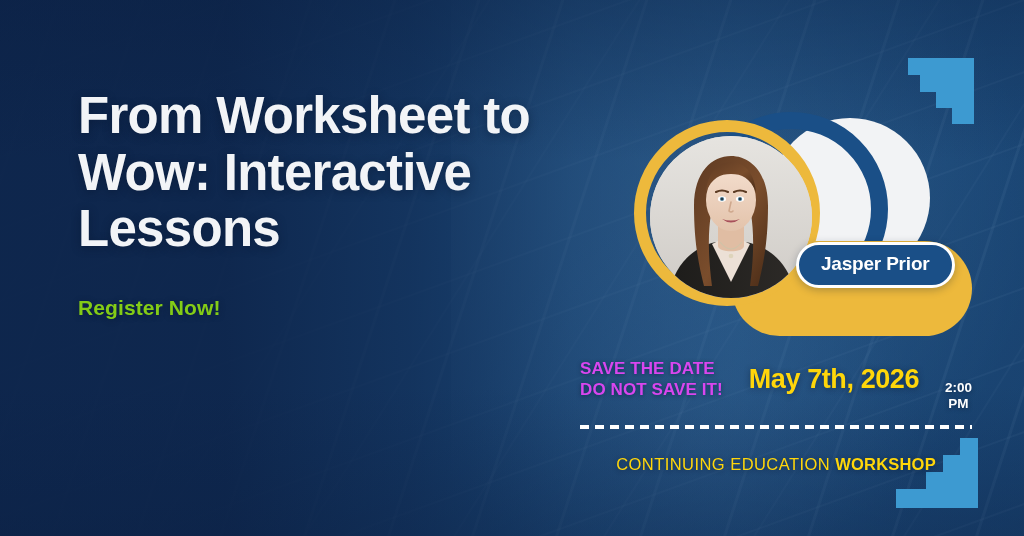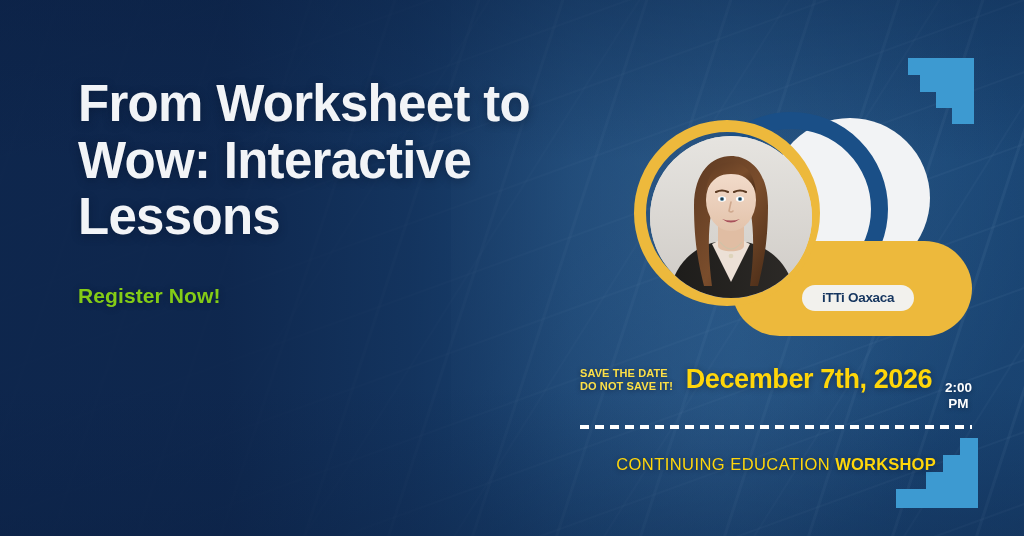--- a/index.html
+++ b/index.html
@@ -56,21 +56,21 @@
     background:linear-gradient(180deg, rgba(10,30,64,.35) 0%, rgba(10,30,64,0) 30%,
                rgba(10,30,64,0) 72%, rgba(10,30,64,.30) 100%);
   }
 
   
   .stair { position:absolute; }
   .stair-tr { top:58px; right:50px; }
   .stair-br { bottom:24px; right:46px; }
 
   
-  .copy { position:absolute; left:78px; top:76px; width:540px; }
+  .copy { position:absolute; left:78px; top:88px; width:540px; }
 
   .headline {
     font-size:51px; line-height:1.11; font-weight:700;
     color:#f2f4f7; letter-spacing:-.7px;
     text-shadow:0 2px 10px rgba(6,20,45,.45);
   }
 
   .subcopy {
     margin-top:45px;
     font-size:19.5px; line-height:1.66; font-weight:400;
@@ -131,22 +131,22 @@
     background:#f2f1ed; border-radius:18px;
     color:#15355f; font-size:13.5px; font-weight:700;
     letter-spacing:-.3px; white-space:nowrap;
   }
 
   
   .datestrip { position:absolute; left:580px; top:348px; width:392px; }
   .daterow { display:flex; align-items:center; }
 
   .savedate {
-    font-size:11px; font-weight:700; line-height:1.22;
-    color:#fde047; letter-spacing:.1px; white-space:nowrap;
+    font-size:17px; font-weight:700; line-height:1.22;
+    color:#d946ef; letter-spacing:.1px; white-space:nowrap;
     text-shadow:0 1px 4px rgba(6,20,45,.5);
   }
   .eventdate {
     flex:1; text-align:center;
     font-size:27px; font-weight:700; color:#FFD60A;
     letter-spacing:-.4px; white-space:nowrap;
     text-shadow:0 1px 6px rgba(6,20,45,.45);
   }
   .eventtime {
     font-size:13.5px; font-weight:700; line-height:1.18;
@@ -297,30 +297,30 @@
 
         <path d="M81 66 L79 75 Q81 77 83 75" stroke="#cfa88d" stroke-width="1.6" fill="none" stroke-linecap="round"></path>
 
         <path d="M72 83 Q81 90 90 83 Q81 86 72 83 Z" fill="#a8505a"></path>
 
         <path d="M70 106 Q81 120 92 106" stroke="#cfc3a8" stroke-width="1.2" fill="none"></path>
         <circle cx="81" cy="120" r="2.3" fill="#ded4bb"></circle>
       </svg>
     </div>
 
-    <div class="org-pill">iTTi Oaxaca</div>
+    <div class="name-pill">Jasper Prior</div>
   </div>
 
   <div class="datestrip">
     <div class="daterow">
       <div class="savedate">
         <div>SAVE THE DATE</div>
         <div>DO NOT SAVE IT!</div>
       </div>
-      <div class="eventdate">December 7th, 2026</div>
+      <div class="eventdate">May 7th, 2026</div>
       <div class="eventtime">
         <div>2:00</div>
         <div>PM</div>
       </div>
     </div>
 
     <div class="dashed"></div>
 
     <div class="footline">
       <span class="reg">CONTINUING EDUCATION</span>

